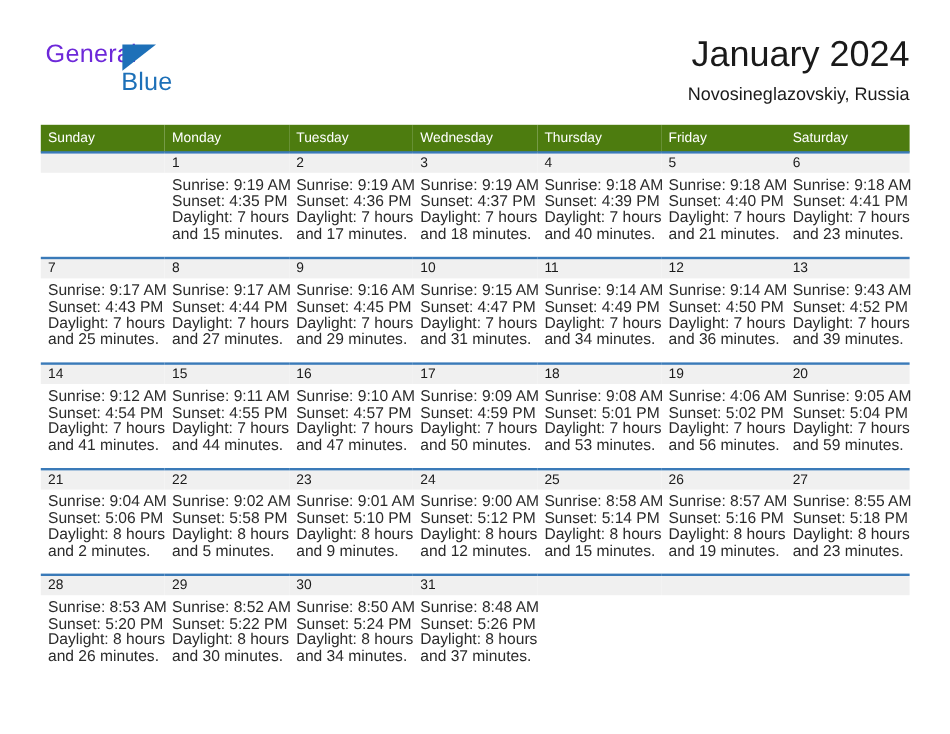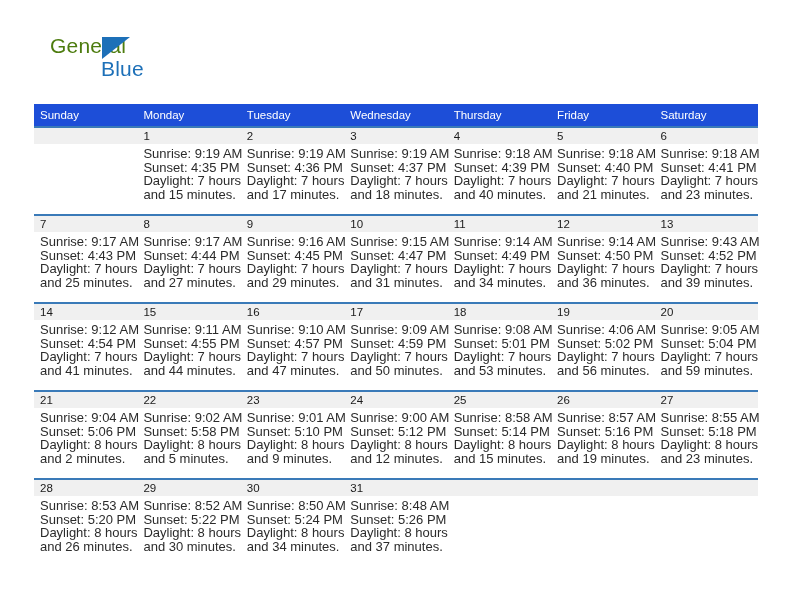--- a/index.html
+++ b/index.html
@@ -31,25 +31,25 @@
   }
   .brand {
     position: absolute;
     left: 0;
     top: 6px;
     width: 200px;
     height: 56px;
   }
   .brand-general {
     position: absolute;
-    left: 16px;
+    left: 4px;
     top: 0;
     font-size: 21px;
     letter-spacing: 0.2px;
-    color: #4d7c0f;
+    color: #6d28d9;
     font-family: "Liberation Sans", sans-serif;
   }
   .brand-triangle {
     position: absolute;
     left: 68px;
     top: 3px;
     width: 0;
     height: 0;
     border-left: 28px solid #1d70b8;
     border-bottom: 22px solid transparent;
@@ -87,21 +87,21 @@
   
   .calendar {
     position: absolute;
     left: 34px;
     top: 104px;
     width: 724px;
     border-collapse: collapse;
     table-layout: fixed;
   }
   .calendar th {
-    background: #1d4ed8;
+    background: #4d7c0f;
     color: #ffffff;
     font-size: 11.5px;
     font-weight: normal;
     text-align: left;
     padding: 5px 0 5px 6px;
     height: 12px;
     border: none;
   }
   .calendar td {
     vertical-align: top;
@@ -148,20 +148,22 @@
 
   <div class="header">
 
     <div class="brand">
       <span class="brand-general">General</span>
       <span class="brand-triangle"></span>
       <span class="brand-blue">Blue</span>
     </div>
 
     <div class="title-block">
+      <div class="cal-title">January 2024</div>
+      <div class="cal-subtitle">Novosineglazovskiy, Russia</div>
     </div>
 
   </div>
 
   <table class="calendar">
     <thead>
       <tr class="header-row">
         <th>Sunday</th>
         <th>Monday</th>
         <th>Tuesday</th>

